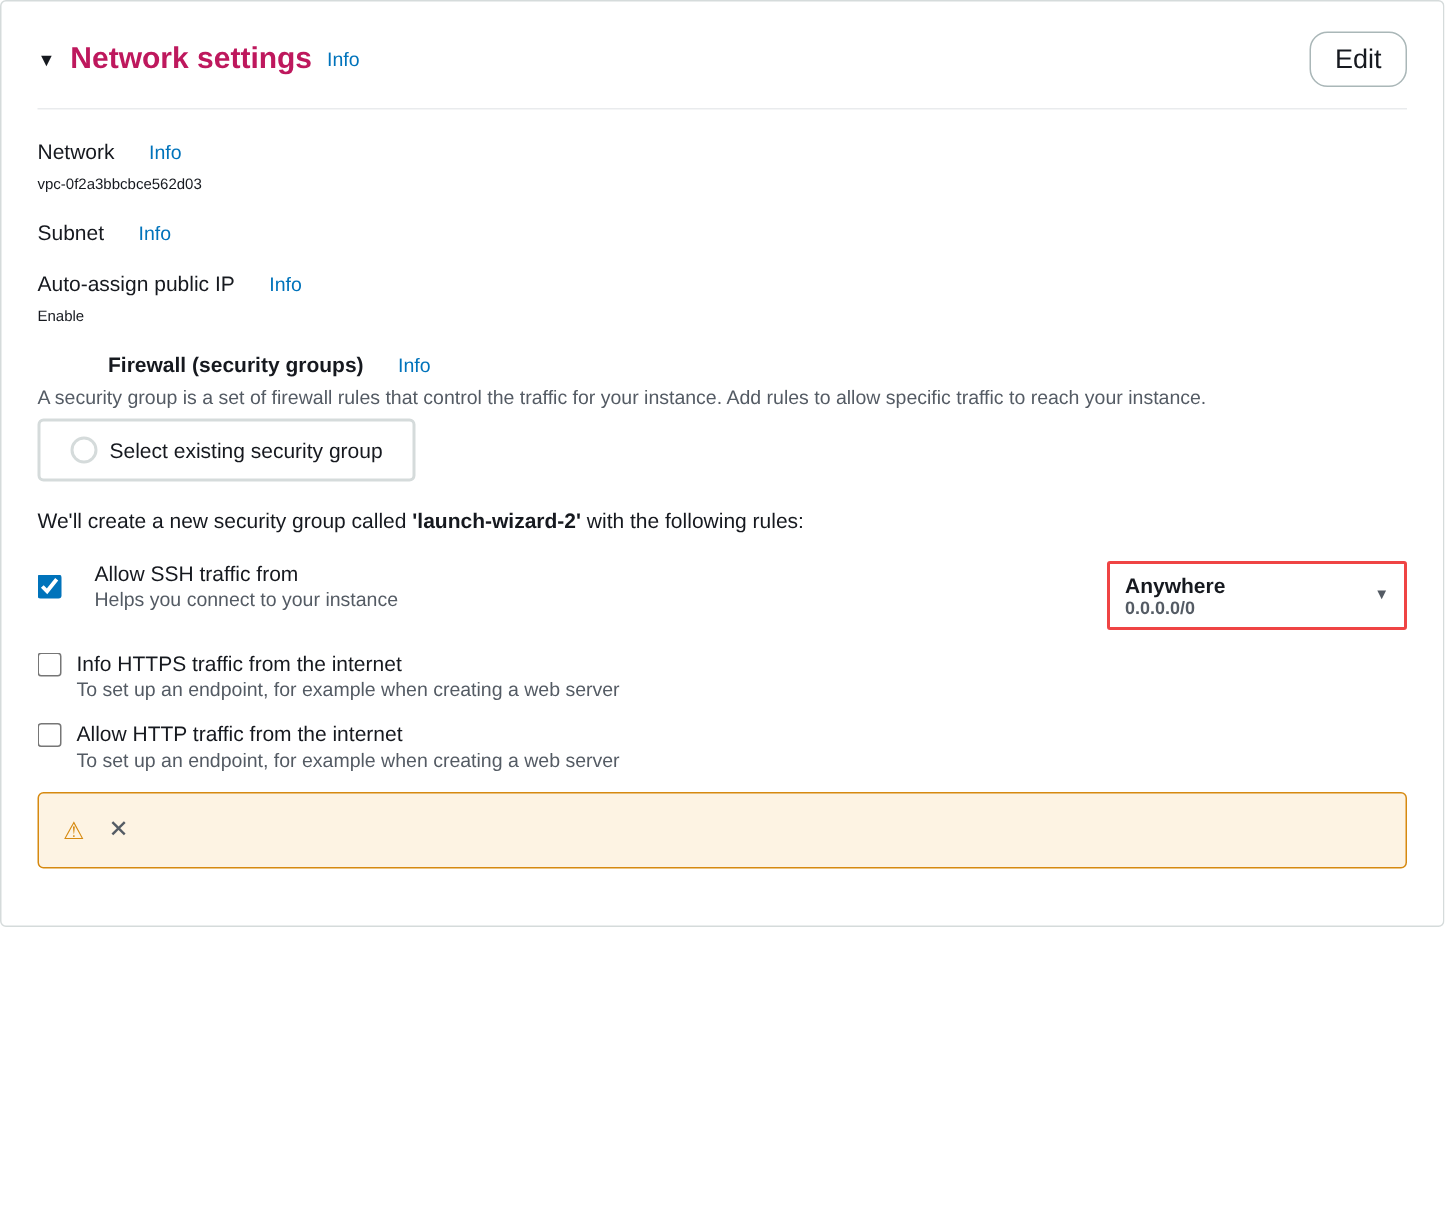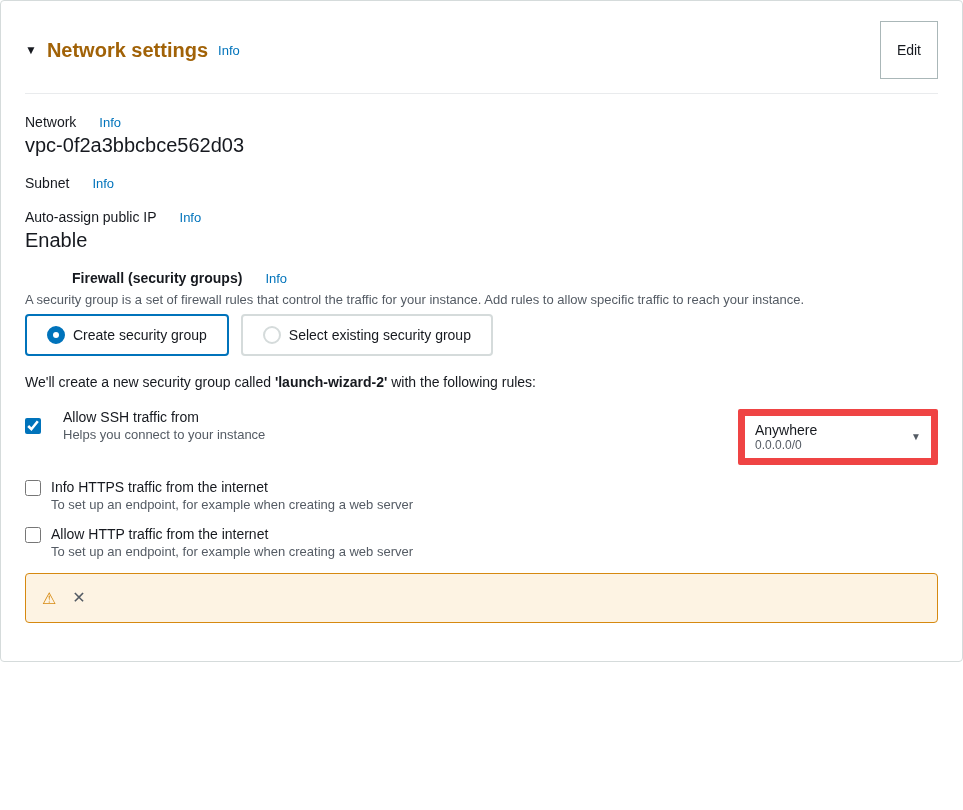--- a/index.html
+++ b/index.html
@@ -28,51 +28,51 @@
       align-items: center;
       gap: 10px;
     }
     .chevron-icon {
       font-size: 12px;
       color: #16191f;
     }
     .panel-title {
       font-size: 20px;
       font-weight: 700;
-      color: #a16207;
+      color: #be185d;
     }
     .info-link {
       color: #0073bb;
       font-size: 13px;
       text-decoration: none;
       cursor: pointer;
     }
     .edit-button {
-      padding: 20px 16px;
+      padding: 7px 16px;
       border: 1px solid #aab7b8;
-      border-radius: 0;
+      border-radius: 12px;
       background: #fff;
       color: #16191f;
-      font-size: 14px;
+      font-size: 18px;
       cursor: pointer;
     }
 
     .section { margin-bottom: 18px; }
     .label-row {
       display: flex;
       align-items: center;
       gap: 23px;
       margin-bottom: 4px;
     }
     .field-label {
       font-size: 14px;
       color: #16191f;
     }
     .field-value {
-      font-size: 20px;
+      font-size: 10px;
       color: #16191f;
     }
     .field-label-bold {
       font-weight: 700;
       font-size: 14px;
       padding-left: 47px;
     }
     .description-text {
       font-size: 13px;
       color: #545b64;
@@ -170,27 +170,28 @@
     }
     .ssh-left {
       display: flex;
       align-items: center;
       gap: 22px;
       flex: 1;
     }
     .ssh-dropdown {
       display: flex;
       align-items: center;
-      border: 7px solid #ef4444;
+      border: 2px solid #ef4444;
       border-radius: 2px;
       padding: 6px 10px;
       background: #fff;
       min-width: 200px;
       cursor: pointer;
       gap: 6px;
+      font-weight: bold;
     }
     .ssh-dropdown-content {
       flex: 1;
     }
     .ssh-dropdown-top {
       font-size: 14px;
       color: #16191f;
     }
     .ssh-dropdown-sub {
       font-size: 12px;
@@ -270,24 +271,20 @@
   </div>
 
   <div class="section">
     <div class="label-row">
       <span class="field-label-bold">Firewall (security groups)</span>
       <a class="info-link">Info</a>
     </div>
     <p class="description-text">A security group is a set of firewall rules that control the traffic for your instance. Add rules to allow specific traffic to reach your instance.</p>
 
     <div class="radio-group">
-      <div class="radio-option selected">
-        <div class="radio-circle"></div>
-        <span class="radio-label">Create security group</span>
-      </div>
       <div class="radio-option">
         <div class="radio-circle"></div>
         <span class="radio-label">Select existing security group</span>
       </div>
     </div>
 
     <p class="new-sg-message">
       <span>We'll create a new security group called </span><strong><span>'launch-wizard-2'</span></strong><span> with the following rules:</span>
     </p>
 

